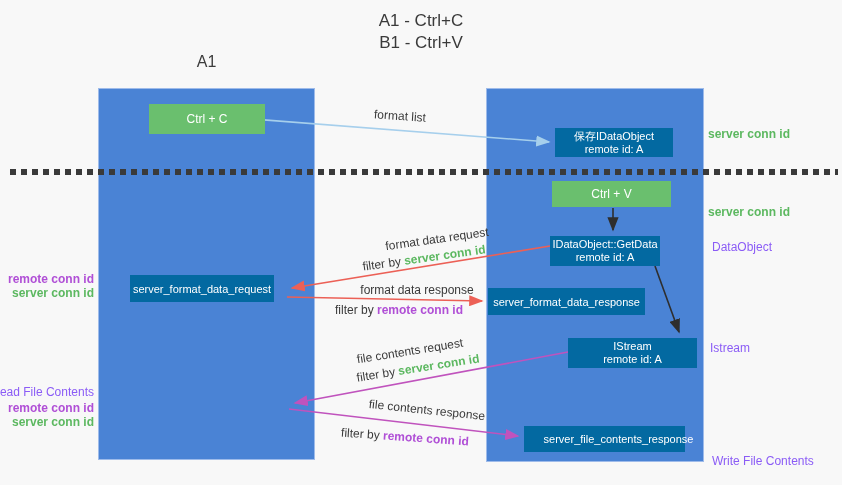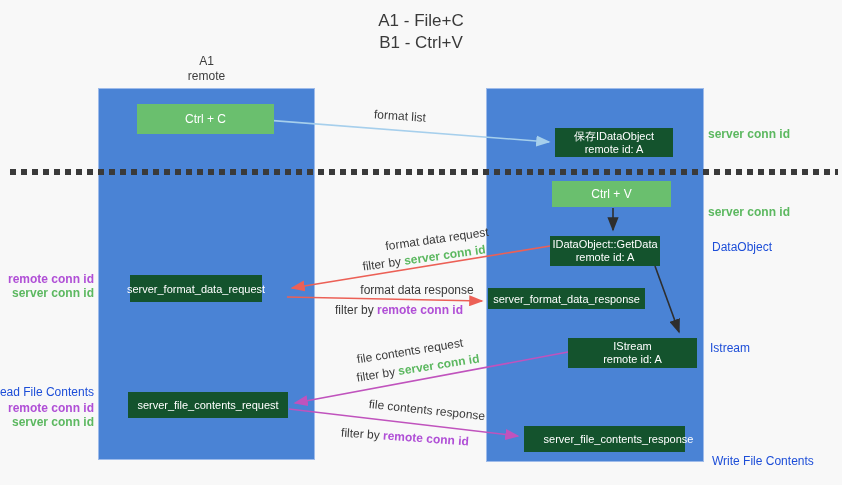--- a/index.html
+++ b/index.html
@@ -11,40 +11,40 @@
   .title {
     position:absolute; left:0; top:10px; width:842px; text-align:center;
     font-size:17px; line-height:22px; color:#3a3a3a; z-index:3;
   }
   .panel {
     position:absolute; background:#4a83d5; border:1px solid #9ebbea; z-index:1;
   }
   .panel-a1 { left:98px; top:88px; width:217px; height:372px; }
   .panel-b1 { left:486px; top:88px; width:218px; height:374px; }
   .col-header {
-    position:absolute; text-align:center; font-size:12px; line-height:15px;
+    position:absolute; text-align:center; font-size:16px; line-height:15px;
     color:#3d3d3d; z-index:3;
   }
   .hdr-a1 { left:98px; top:54px; width:217px; }
   .hdr-b1 { left:486px; top:54px; width:218px; }
   .arrow-layer { position:absolute; left:0; top:0; z-index:2; }
   .node {
     position:absolute; display:flex; flex-direction:column; align-items:center;
     justify-content:center; color:#ffffff; text-align:center;
     white-space:nowrap; z-index:3; font-size:12px;
   }
   .node.green { background:#6abf6e; }
-  .node.orange { background:#14532d; }
+  .node.orange { background:#0369a1; }
   .node.two-line { font-size:11px; line-height:13px; }
-  .n-ctrl-c  { left:137px; top:104px; width:137px; height:30px; }
+  .n-ctrl-c  { left:149px; top:104px; width:116px; height:30px; }
   .n-saveobj { left:555px; top:128px; width:118px; height:29px; }
   .n-ctrl-v  { left:552px; top:181px; width:119px; height:26px; }
   .n-getdata { left:550px; top:236px; width:110px; height:30px; }
-  .n-fmt-req { left:130px; top:275px; width:132px; height:27px; font-size:11px; }
-  .n-fmt-res { left:488px; top:288px; width:157px; height:21px; font-size:11px; }
+  .n-fmt-req { left:130px; top:275px; width:144px; height:27px; font-size:11px; }
+  .n-fmt-res { left:488px; top:288px; width:157px; height:27px; font-size:11px; }
   .n-istream { left:568px; top:338px; width:129px; height:30px; }
   .n-file-req{ left:128px; top:392px; width:160px; height:26px; font-size:11px; }
   .n-file-res{ left:524px; top:426px; width:161px; height:26px; font-size:11px;padding-left:28px; }
   .lbl {
     position:absolute; font-size:12px; color:#3a3a3a; white-space:nowrap;
     z-index:3; transform:translate(-50%,-50%);
   }
   .r-p4  { transform:translate(-50%,-50%) rotate(4deg); }
   .r-p6  { transform:translate(-50%,-50%) rotate(6deg); }
   .r-m8  { transform:translate(-50%,-50%) rotate(-8deg); }
@@ -55,43 +55,42 @@
   .l-fdresp { left:417px; top:290px; }
   .l-fby2 { left:399px; top:310px; }
   .l-fcr  { left:410px; top:351px; }
   .l-fby3 { left:418px; top:368px; }
   .l-fcresp { left:427px; top:410px; }
   .l-fby4 { left:405px; top:437px; }
   .conn-green { color:#5cb860; font-weight:bold; }
   .conn-purple { color:#b04fd6; font-weight:bold; }
   .side { position:absolute; font-size:12px; white-space:nowrap; z-index:3; }
   .side.right-align { text-align:right; }
-  .dark { color:#1d4ed8; }
+  .dark { color:#8b5cf6; }
   .s-conn-1 { left:708px; top:127px; }
   .s-conn-2 { left:708px; top:205px; }
   .s-dataobject { left:712px; top:240px; }
   .s-istream { left:710px; top:341px; }
   .s-write { left:712px; top:426px;margin-top:28px; }
   .s-left-pair { right:748px; top:272px; line-height:14px; }
   .s-left-read { right:748px; top:385px; line-height:14px; }
   .s-left-read .pair { margin-top:2px; }
 </style>
 </head>
 <body>
 
 <div class="canvas">
 
   <div class="title">
-    <div>A1 - File+C</div>
+    <div>A1 - Ctrl+C</div>
     <div>B1 - Ctrl+V</div>
   </div>
 
   <div class="col-header hdr-a1">
     <div>A1</div>
-    <div>remote</div>
   </div>
 
   <div class="panel panel-a1"></div>
   <div class="panel panel-b1"></div>
 
   <svg class="arrow-layer" width="842" height="485">
     <defs>
       <marker id="ah-blue" markerWidth="9" markerHeight="7" refX="8" refY="3.5" orient="auto">
         <path d="M0,0 L9,3.5 L0,7 z" fill="#a6cfec"></path>
       </marker>
@@ -139,23 +138,20 @@
 
   <div class="node orange n-fmt-res">
     <span>server_format_data_response</span>
   </div>
 
   <div class="node orange two-line n-istream">
     <span>IStream</span>
     <span>remote id: A</span>
   </div>
 
-  <div class="node orange n-file-req">
-    <span>server_file_contents_request</span>
-  </div>
 
   <div class="node orange n-file-res">
     <span>server_file_contents_response</span>
   </div>
 
   <div class="lbl r-p4 l-format-list">format list</div>
 
   <div class="lbl r-m8 l-fdr">format data request</div>
   <div class="lbl r-m8 l-fby1">
     <span>filter by</span>&nbsp;<span class="conn-green">server conn id</span>

